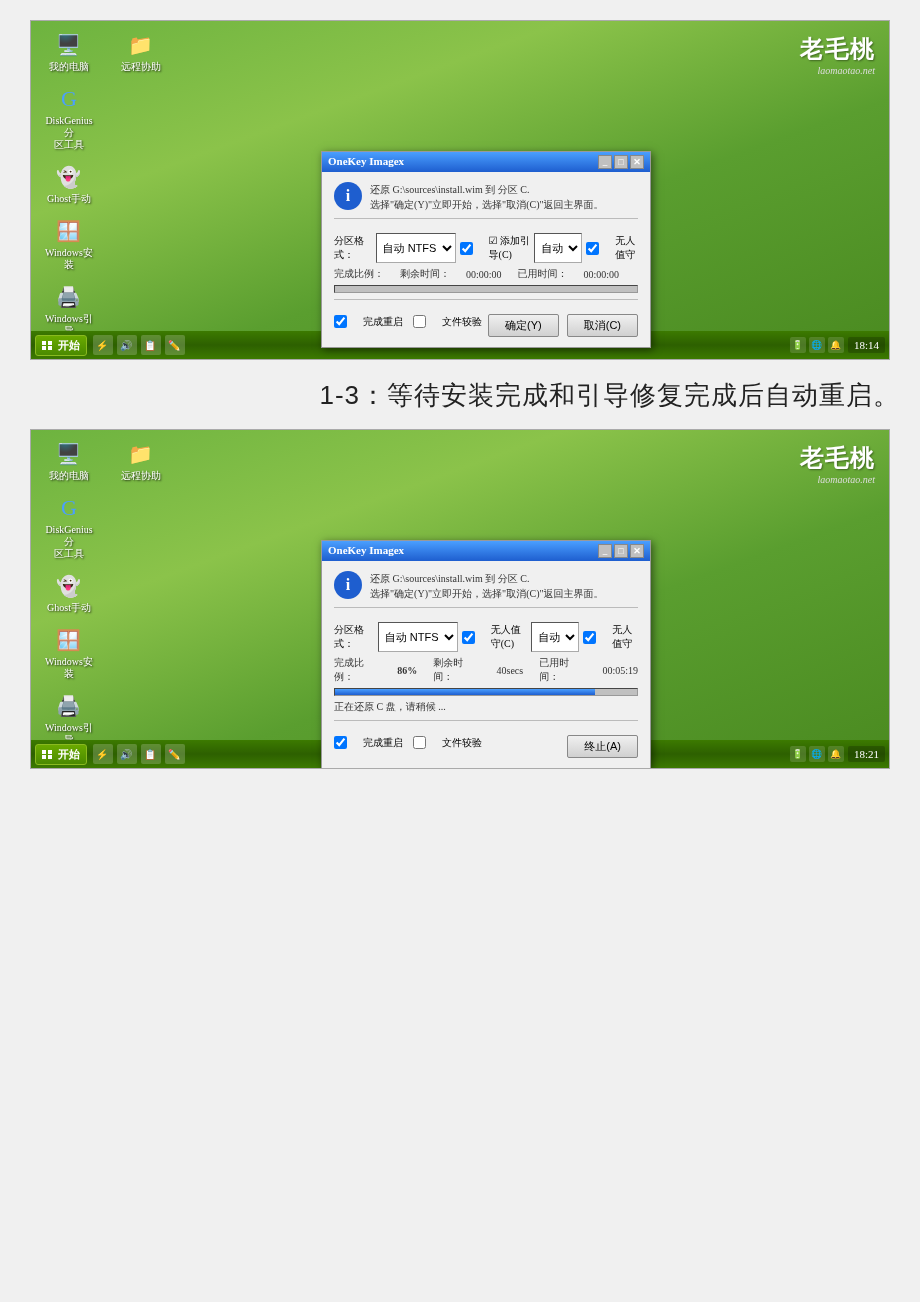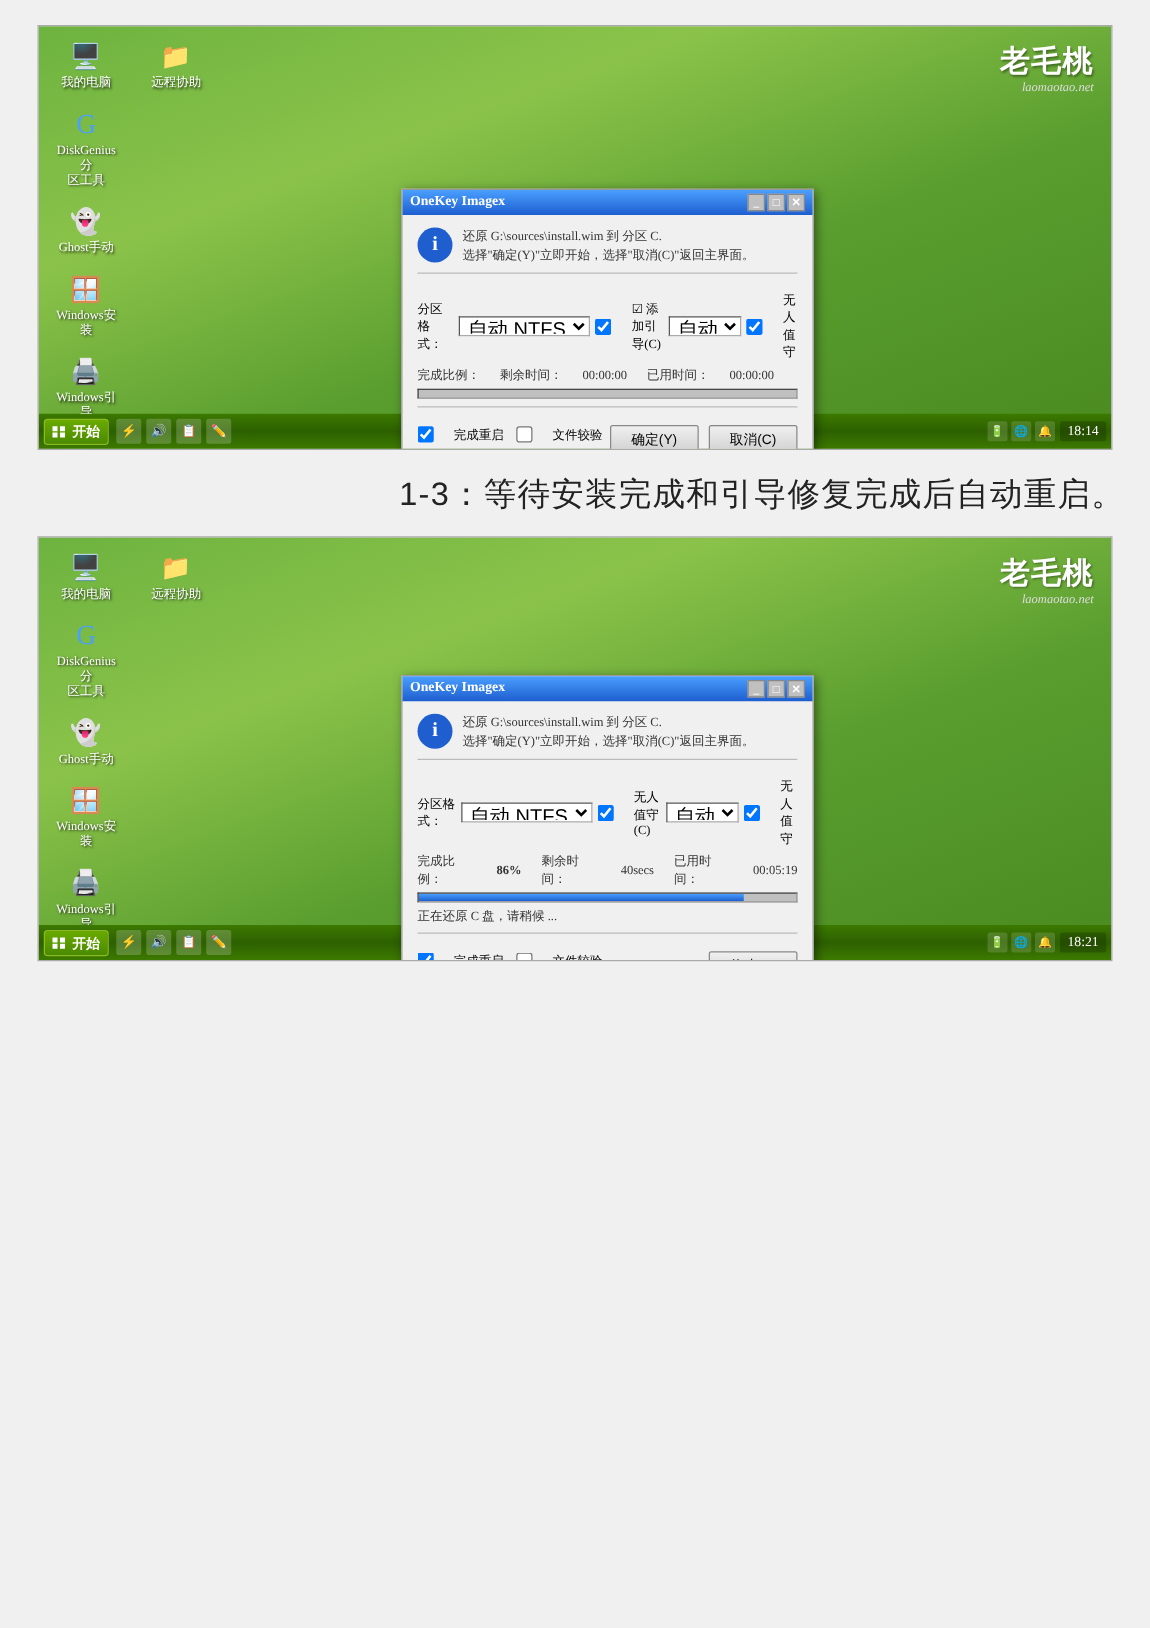--- a/index.html
+++ b/index.html
@@ -307,22 +307,22 @@
     
     .partition-row {
       display: flex;
       align-items: center;
       gap: 4px;
       font-size: 10px;
       margin-bottom: 4px;
       margin-top: 14px;
     }
     .partition-row select {
-      font-size: 16px;
-      height: 16px;
+      font-size: 11px;
+      height: 30px;
       border: 1px inset #aaa;
     }
     .checkbox-label {
       display: flex;
       align-items: center;
       gap: 16px;
       font-size: 10px;
     }
     .time-row {
       display: flex;

